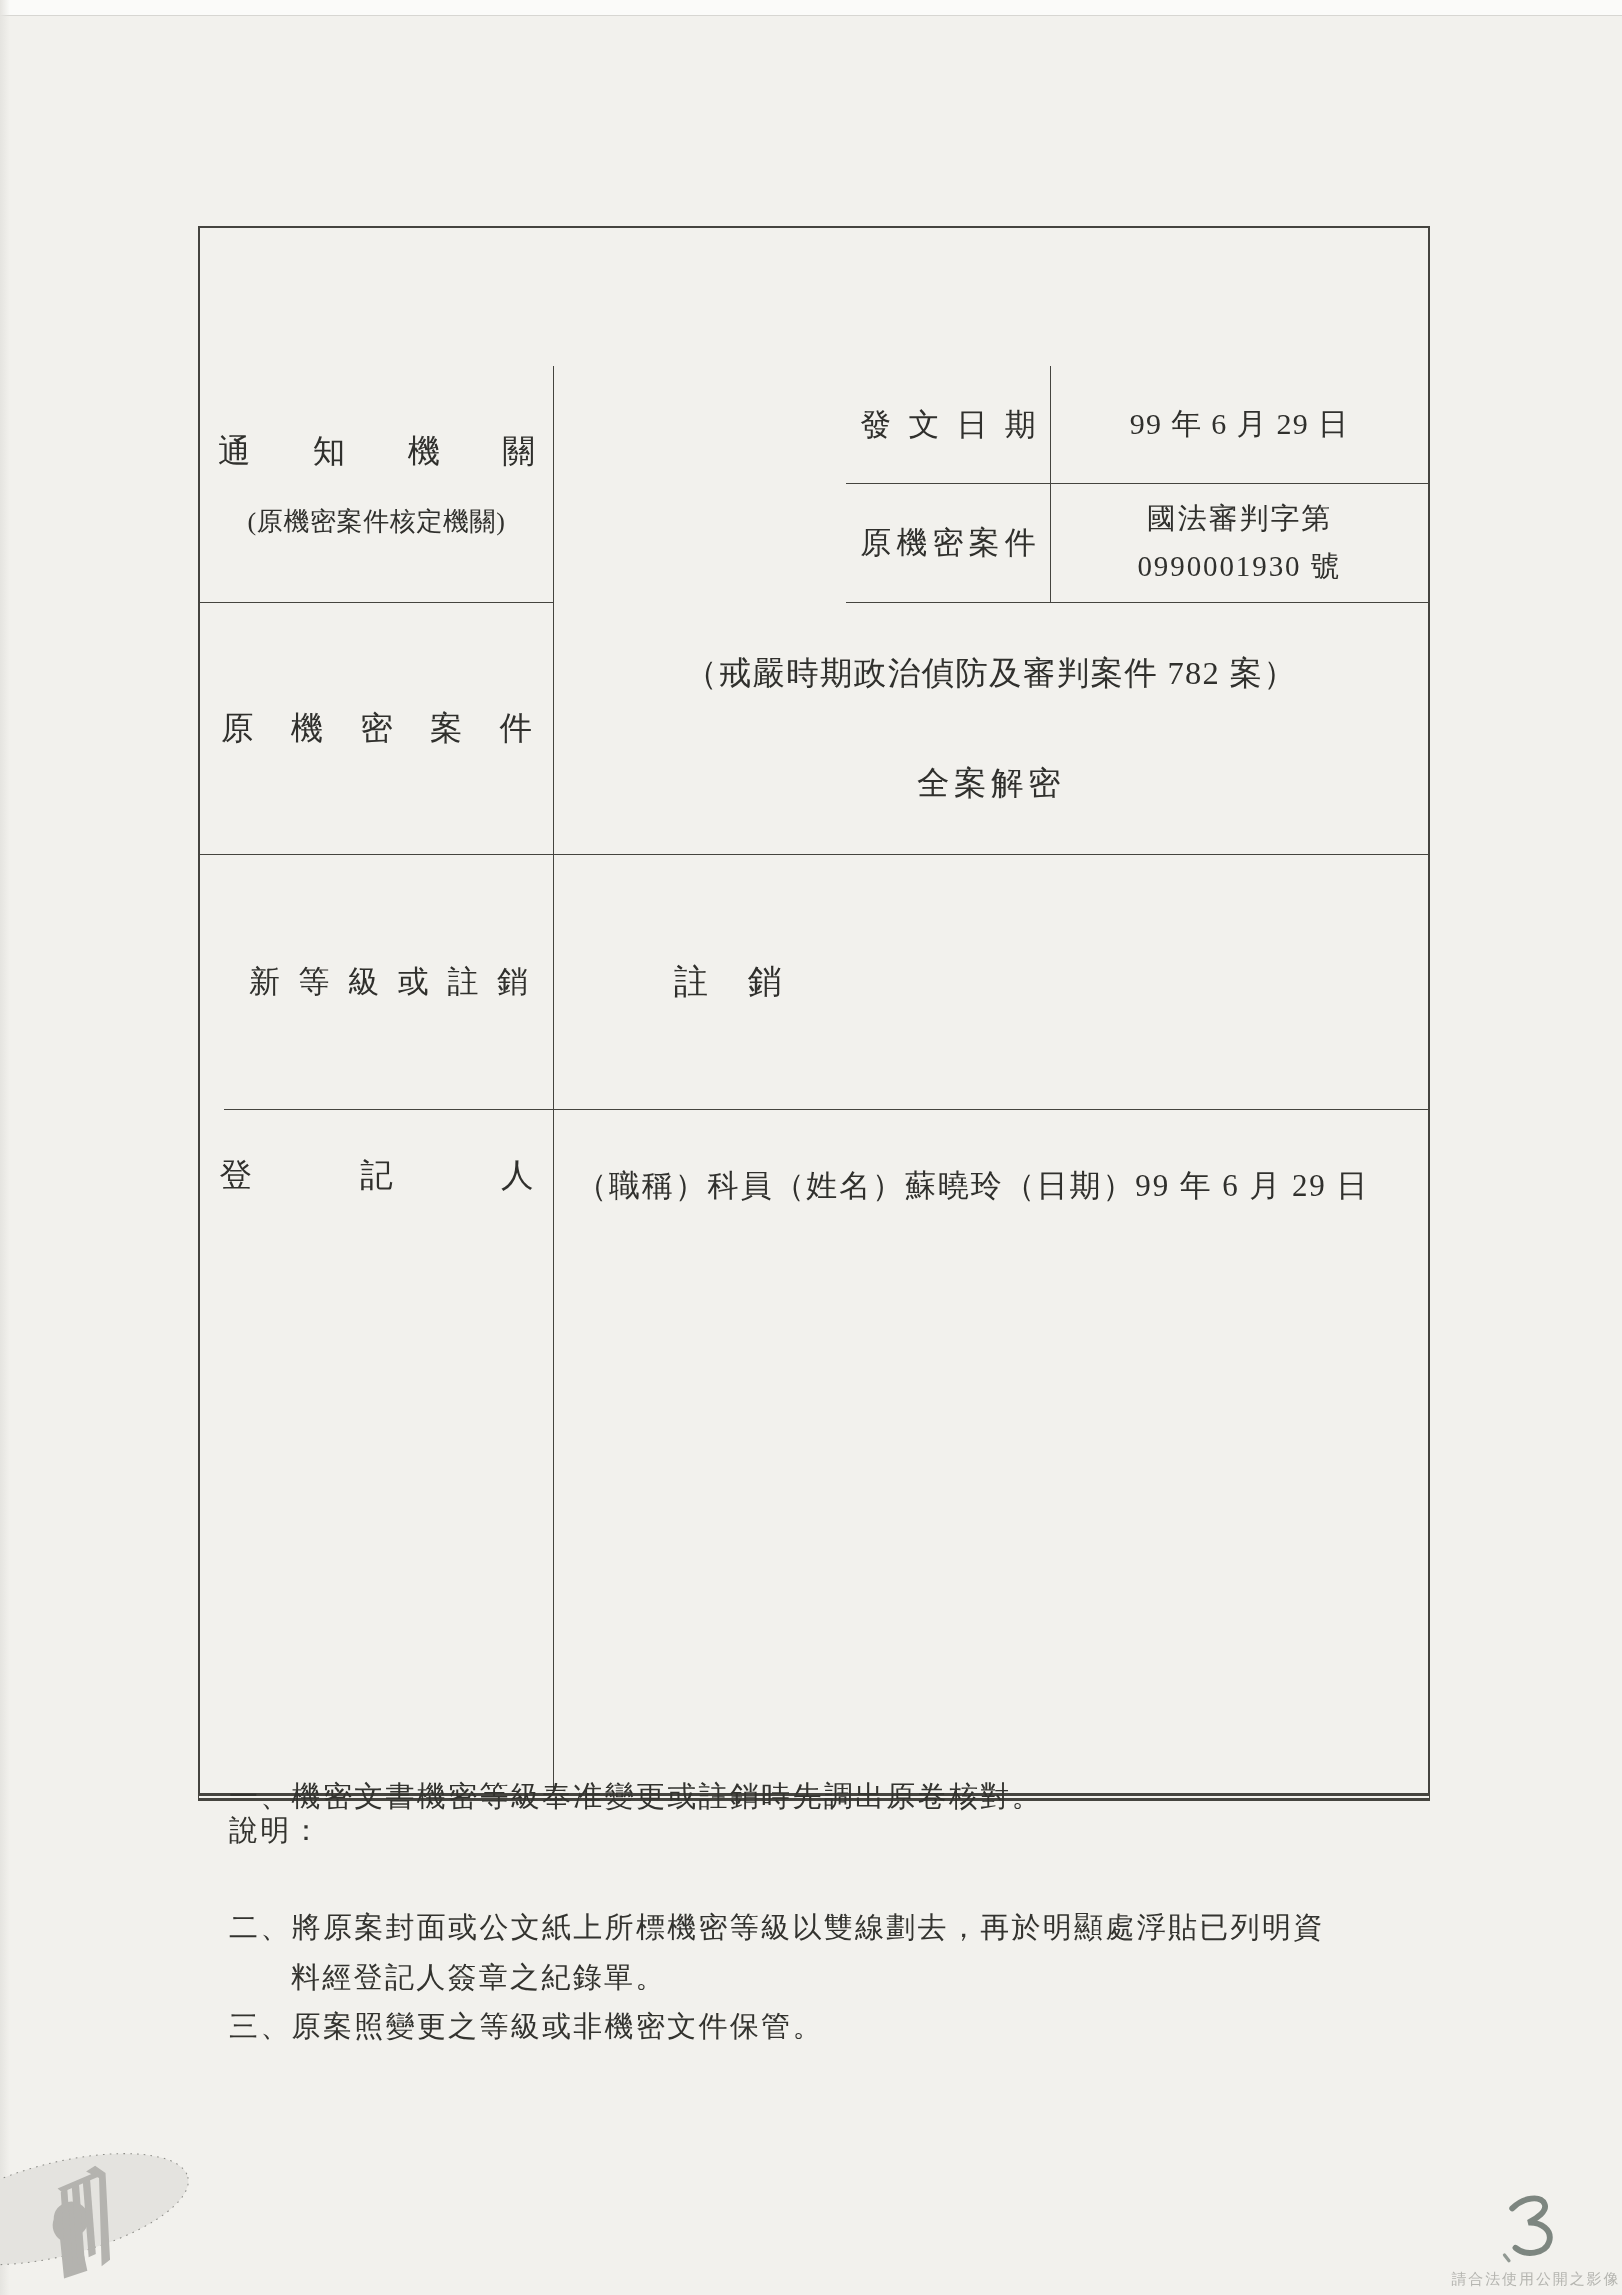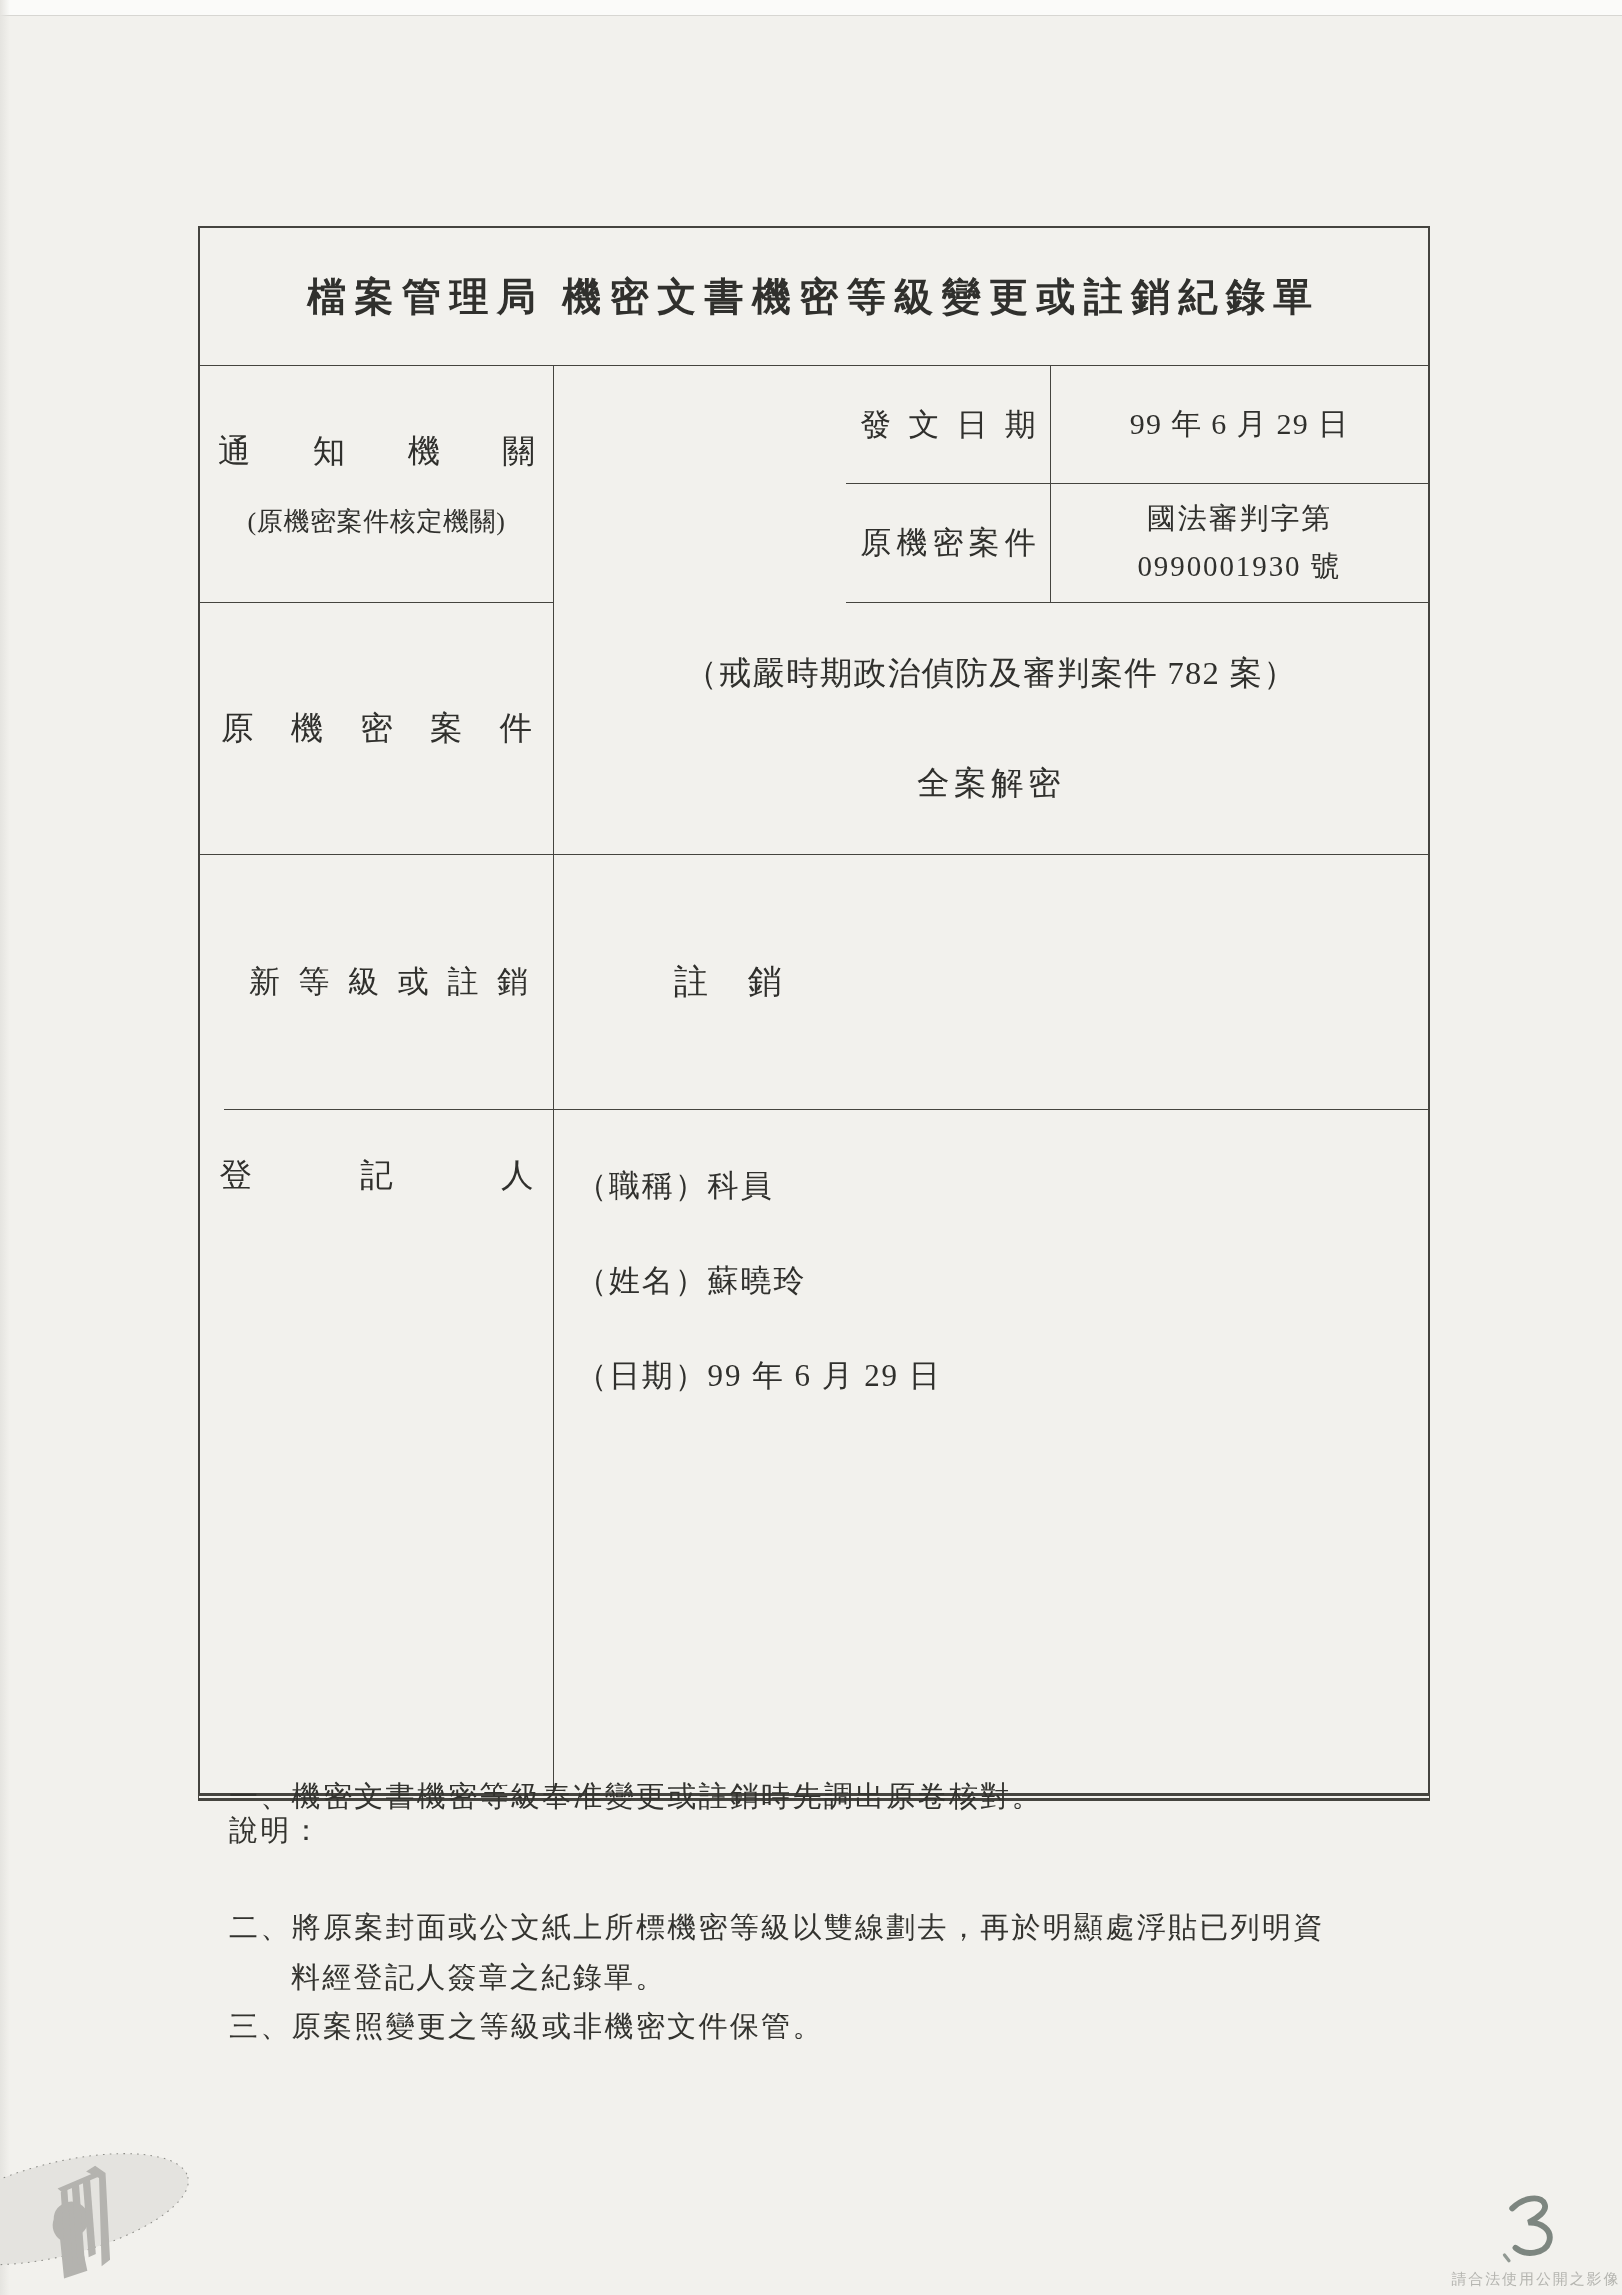--- a/index.html
+++ b/index.html
@@ -46,21 +46,21 @@
   .c-notify-value{grid-area:2/2/4/3;}
   .c-fd-label{grid-area:2/3/3/4;padding:0 14.3px;}
   .c-fd-value{grid-area:2/4/3/5;}
   .c-fn-label{grid-area:3/3/4/4;padding:0 14.3px;}
   .c-fn-value{grid-area:3/4/4/5;flex-direction:column;}
   .c-oc-label{grid-area:4/1/5/2;padding:0 21px;}
   .c-oc-value{grid-area:4/2/5/5;flex-direction:column;}
   .c-nl-label{grid-area:5/1/6/2;padding:0 25px;margin-left:24px;}
   .c-nl-value{grid-area:5/2/6/5;justify-content:flex-start;padding-left:120px;}
   .c-reg-label{grid-area:6/1/7/2;align-items:flex-start;padding:44px 19.5px 0 19.5px;}
-  .c-reg-value{grid-area:6/2/7/5;flex-direction:column;align-items:flex-start;justify-content:flex-start;padding:56px 0 0 22px;}
+  .c-reg-value{grid-area:6/2/7/5;flex-direction:row;align-items:flex-start;justify-content:flex-start;padding:56px 0 0 22px;}
 
   .dist{width:100%;text-align:justify;text-align-last:justify;}
 
   .t-title{font-size:39px;letter-spacing:8.4px;font-weight:600;white-space:nowrap;}
   .t-label{font-size:32.5px;}
   .t-sublabel{font-size:26px;white-space:nowrap;margin-top:30px;letter-spacing:0.6px;}
   .t-agency{font-size:34px;letter-spacing:5.8px;white-space:nowrap;}
   .t-small-label{font-size:31px;}
   .t-value{font-size:30px;letter-spacing:1.3px;white-space:nowrap;}
   .t-docnum{font-size:29px;letter-spacing:1.9px;line-height:1.65;text-align:left;white-space:nowrap;}
@@ -86,23 +86,20 @@
   .watermark-svg{position:absolute;left:-6.5px;top:2143px;}
 </style>
 </head>
 <body>
 
 <div class="scan-top"></div>
 <div class="scan-left"></div>
 
 <div class="form-table">
 
-  <div class="cell c-title bB">
-    <span class="t-title">檔案管理局 機密文書機密等級變更或註銷紀錄單</span>
-  </div>
 
   <div class="cell c-notify-label bR bB">
     <span class="dist t-label">通知機關</span>
     <span class="t-sublabel">(原機密案件核定機關)</span>
   </div>
 
 
   <div class="cell c-fd-label bR bB">
     <span class="dist t-small-label">發文日期</span>
   </div>

